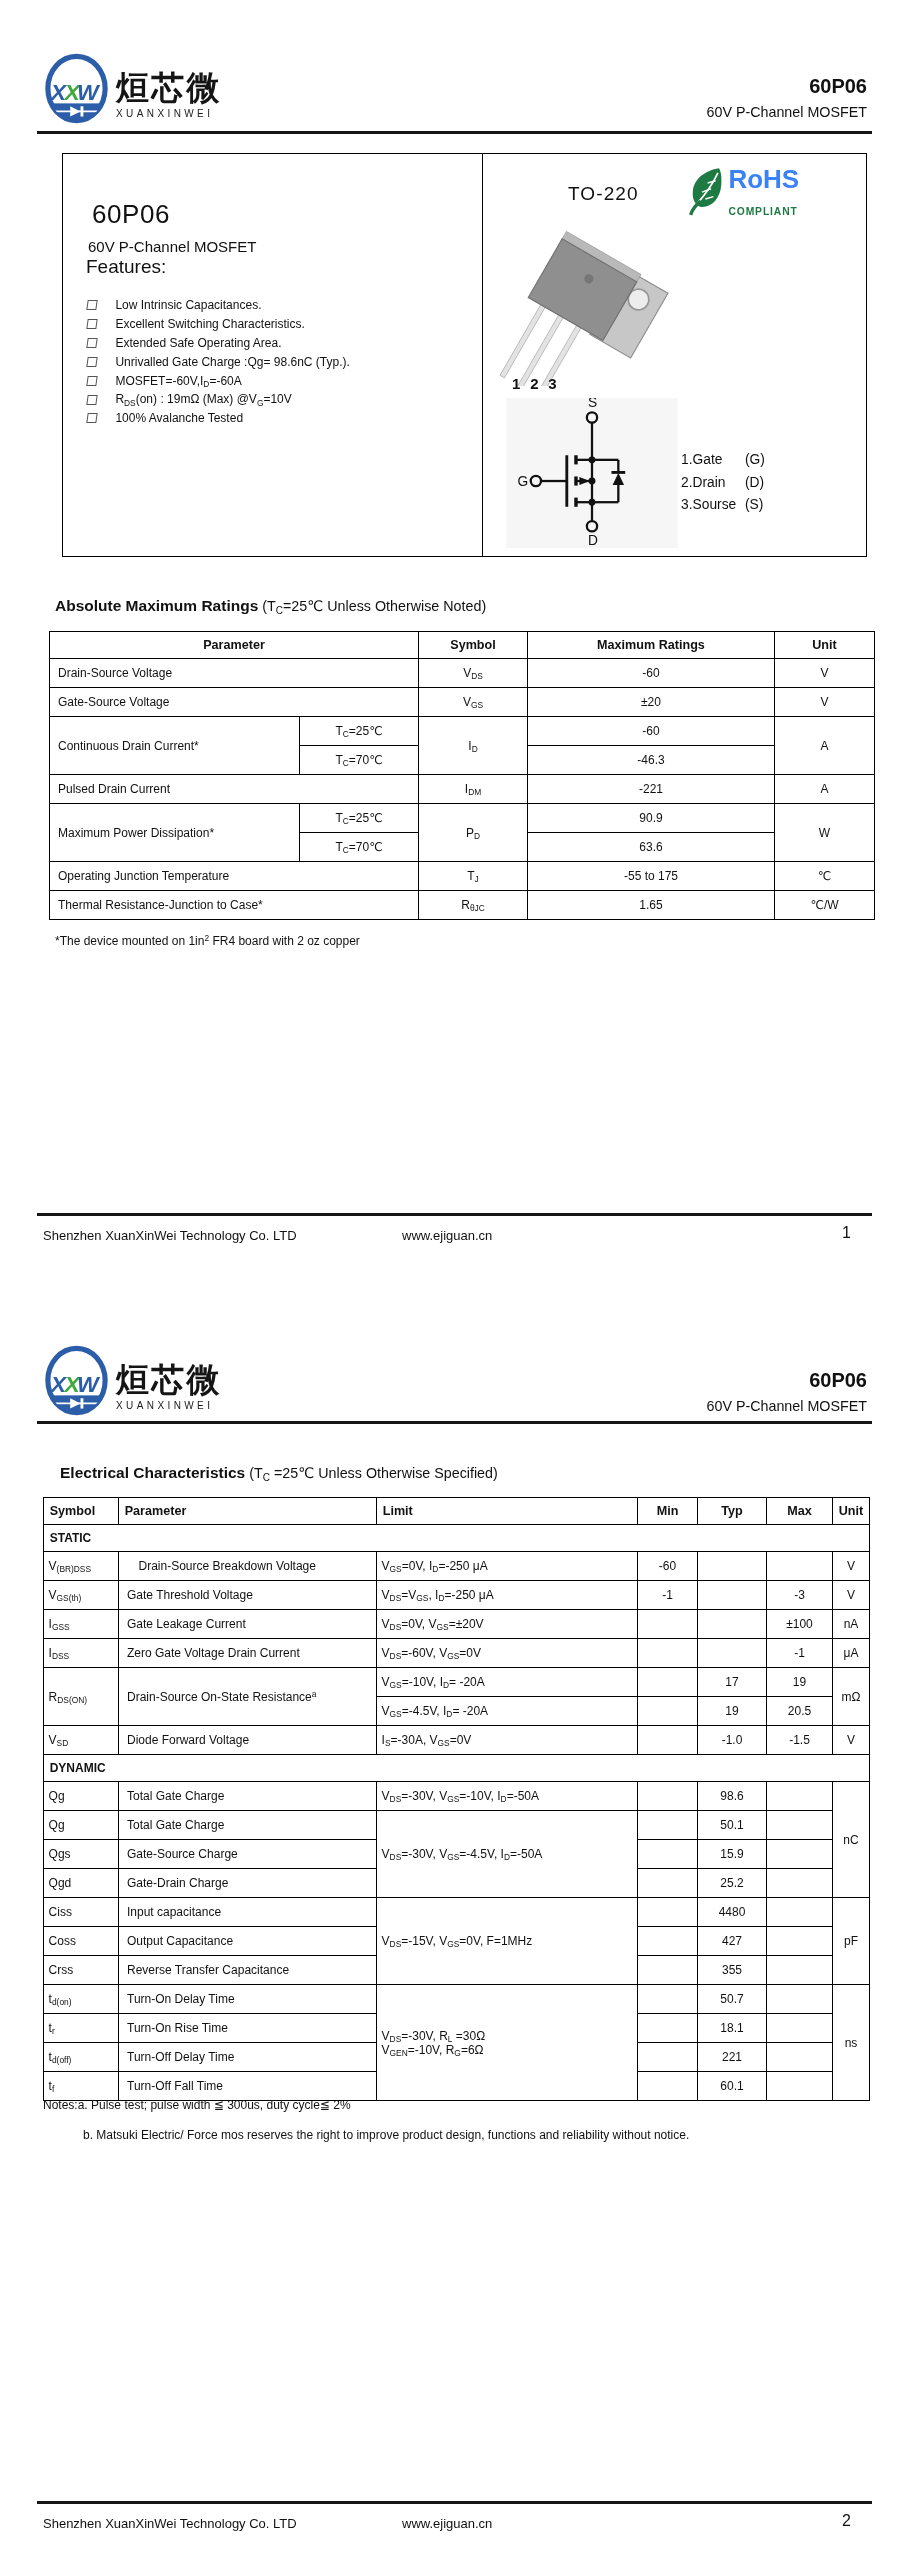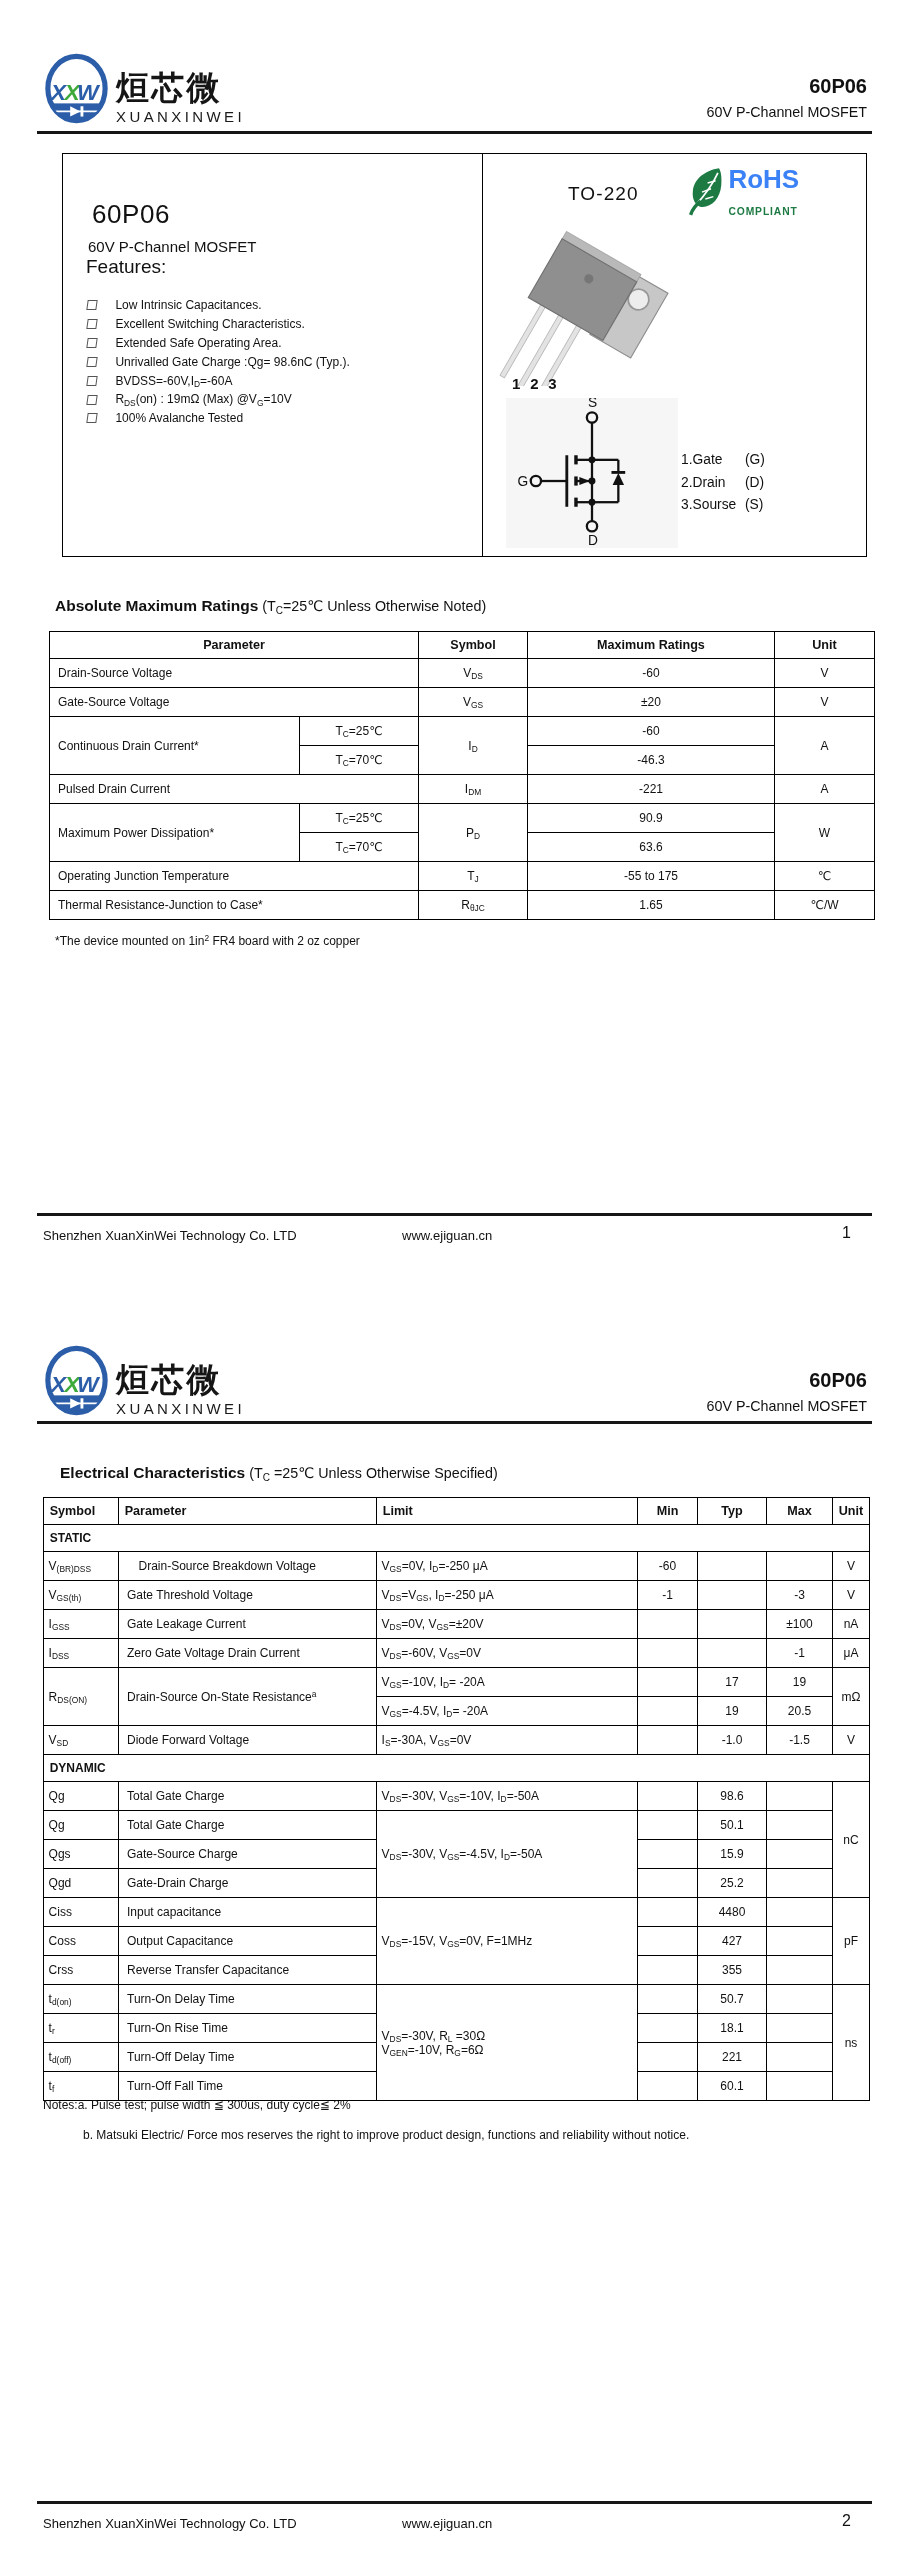--- a/index.html
+++ b/index.html
@@ -7,21 +7,21 @@
   .page { position:relative; width:910px; height:1288px; background:#fff; overflow:hidden; }
 
   sub, sup { font-size:0.7em; line-height:0; }
   sub { vertical-align:baseline; position:relative; top:0.25em; }
   sup { vertical-align:baseline; position:relative; top:-0.45em; }
 
   
   .brand { position:absolute; left:45px; top:53px; display:flex; align-items:flex-start; }
   .brand-text { margin-left:8px; margin-top:17px; }
   .brand-cn { font-size:33px; font-weight:bold; letter-spacing:2.3px; color:#151515; line-height:36px; }
-  .brand-en { font-size:15px; letter-spacing:3.4px; color:#1a1a1a; margin-top:2.3px; }
+  .brand-en { font-size:10px; letter-spacing:3.4px; color:#1a1a1a; margin-top:2.3px; }
   .hmodel { position:absolute; right:43px; top:75px; font-size:20px; font-weight:bold; }
   .hsub { position:absolute; right:43px; top:104px; font-size:14.3px; }
   .hrule { position:absolute; left:37px; top:131px; width:835px; height:2.9px; background:#161616; }
 
   
   .frule { position:absolute; left:37px; top:1213px; width:835px; height:2.9px; background:#161616; }
   .fcompany { position:absolute; left:43px; top:1228px; font-size:13px; }
   .fsite { position:absolute; left:402px; top:1228px; font-size:13px; }
   .fpage { position:absolute; left:842px; top:1224px; font-size:16px; }
 
@@ -119,21 +119,21 @@
       <li class="feat-item">
           <span class="chk"></span>
           <span><span>Extended Safe Operating Area.</span></span>
         </li>
       <li class="feat-item">
           <span class="chk"></span>
           <span><span>Unrivalled Gate Charge :Qg= 98.6nC (Typ.).</span></span>
         </li>
       <li class="feat-item">
           <span class="chk"></span>
-          <span><span>BVDSS=-60V,I</span><sub>D</sub><span>=-60A</span></span>
+          <span><span>MOSFET=-60V,I</span><sub>D</sub><span>=-60A</span></span>
         </li>
       <li class="feat-item">
           <span class="chk"></span>
           <span><span>R</span><sub>DS</sub><span>(on) : 19mΩ (Max) @V</span><sub>G</sub><span>=10V</span></span>
         </li>
       <li class="feat-item">
           <span class="chk"></span>
           <span><span>100% Avalanche Tested</span></span>
         </li>
     </ul>

